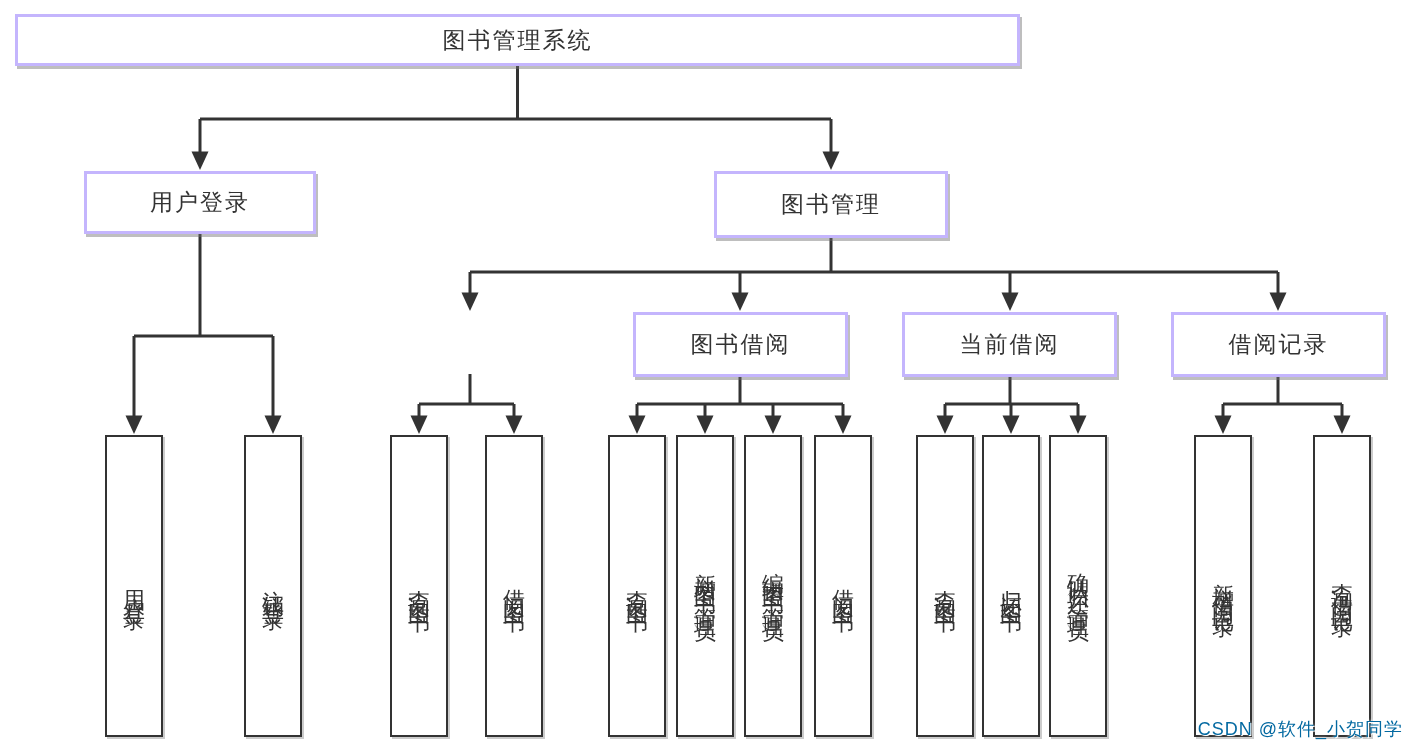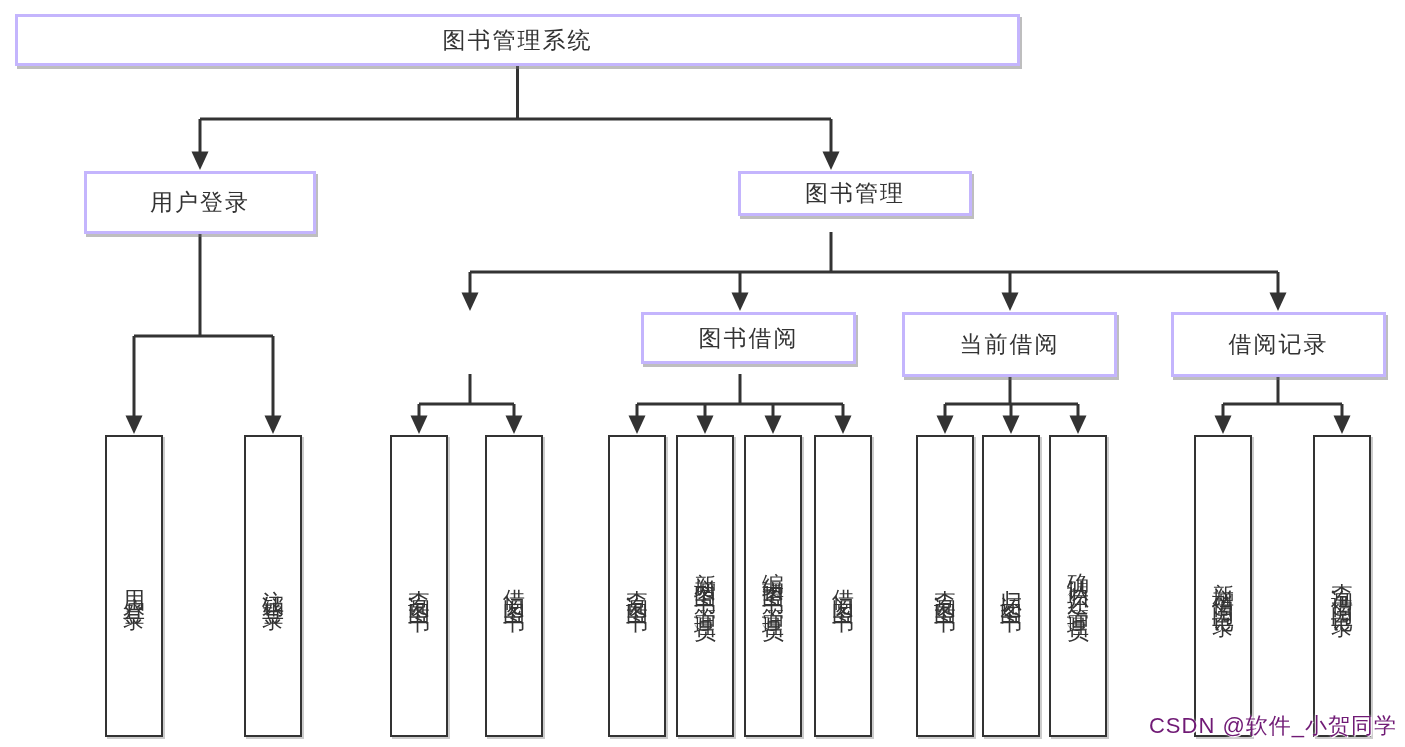--- a/index.html
+++ b/index.html
@@ -43,23 +43,23 @@
     box-shadow: 2px 2px 0 rgba(110,110,110,0.35);
     display: flex; align-items: center; justify-content: center;
     writing-mode: vertical-rl;
     text-orientation: mixed;
     font-size: 22px; color: #333333;
     letter-spacing: 7px;
     line-height: 1;
   }
   .watermark {
     position: absolute;
-    right: 8px; bottom: 6px;
-    font-size: 22px;
-    color: #701a75;
+    right: 2px; bottom: 6px;
+    font-size: 18px;
+    color: #0369a1;
     text-shadow: 0 0 3px #ffffff, 1px 1px 0 #ffffff;
     letter-spacing: 1px;
     white-space: nowrap;
   }
 </style>
 </head>
 <body>
 
 <div class="canvas">
 
@@ -135,23 +135,23 @@
       <path d="M1223 404 V417"></path>
       <polygon points="1214.5,415.5 1231.5,415.5 1223,434"></polygon>
       <path d="M1342 404 V417"></path>
       <polygon points="1333.5,415.5 1350.5,415.5 1342,434"></polygon>
     </g>
   </svg>
 
   <div class="hbox" style="left:15px; top:14px; width:1005px; height:52px;">图书管理系统</div>
 
   <div class="hbox" style="left:84px; top:171px; width:232px; height:63px;">用户登录</div>
-  <div class="hbox" style="left:714px; top:171px; width:234px; height:45px;margin-left:24px;">图书管理</div>
+  <div class="hbox" style="left:714px; top:171px; width:234px; height:67px;">图书管理</div>
 
-  <div class="hbox" style="left:633px; top:312px; width:215px; height:52px;margin-left:8px;">图书借阅</div>
+  <div class="hbox" style="left:633px; top:312px; width:215px; height:65px;">图书借阅</div>
   <div class="hbox" style="left:1171px; top:312px; width:215px; height:65px;">借阅记录</div>
   <div class="hbox" style="left:902px; top:312px; width:215px; height:65px;">当前借阅</div>
 
   <div class="vbox" style="left:105px;">用户登录</div>
   <div class="vbox" style="left:244px;">注销登录</div>
 
   <div class="vbox" style="left:390px;">查询图书</div>
   <div class="vbox" style="left:485px;">借阅图书</div>
 
   <div class="vbox" style="left:608px;">查询图书</div>

